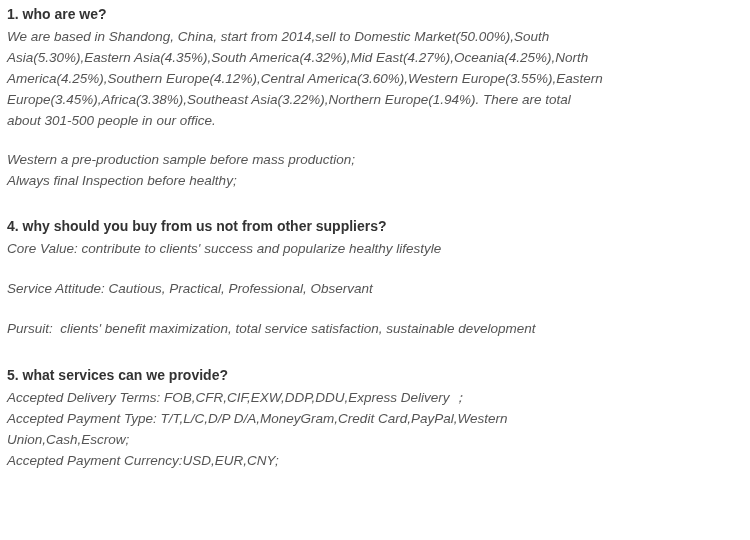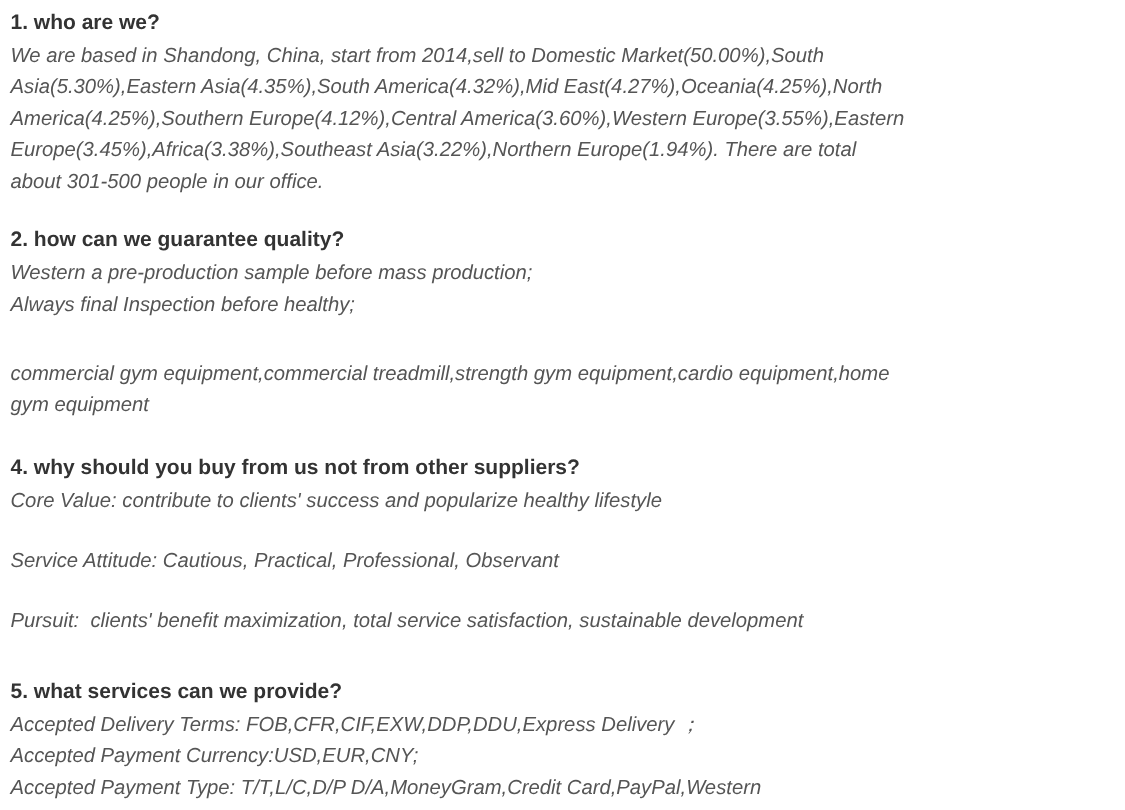--- a/index.html
+++ b/index.html
@@ -49,36 +49,34 @@
 <body>
 
 <div class="page">
 
   <section class="faq-section s1">
     <h3>1. who are we?</h3>
     <p>We are based in Shandong, China, start from 2014,sell to Domestic Market(50.00%),South Asia(5.30%),Eastern Asia(4.35%),South America(4.32%),Mid East(4.27%),Oceania(4.25%),North America(4.25%),Southern Europe(4.12%),Central America(3.60%),Western Europe(3.55%),Eastern Europe(3.45%),Africa(3.38%),Southeast Asia(3.22%),Northern Europe(1.94%). There are total about 301-500 people in our office.</p>
   </section>
 
   <section class="faq-section s2">
-    <h3>2. how can we guarantee quality?</h3>
     <p>Western a pre-production sample before mass production;</p>
     <p>Always final Inspection before healthy;</p>
   </section>
 
   <section class="faq-section s3">
-    <p>commercial gym equipment,commercial treadmill,strength gym equipment,cardio equipment,home gym equipment</p>
   </section>
 
   <section class="faq-section s4">
     <h3>4. why should you buy from us not from other suppliers?</h3>
     <p class="gap">Core Value: contribute to clients' success and popularize healthy lifestyle</p>
     <p class="gap">Service Attitude: Cautious, Practical, Professional, Observant</p>
     <p>Pursuit:  clients' benefit maximization, total service satisfaction, sustainable development</p>
   </section>
 
   <section class="faq-section s5">
     <h3>5. what services can we provide?</h3>
     <p>Accepted Delivery Terms: FOB,CFR,CIF,EXW,DDP,DDU,Express Delivery ；</p>
+    <p>Accepted Payment Type: T/T,L/C,D/P D/A,MoneyGram,Credit Card,PayPal,Western Union,Cash,Escrow;</p>
     <p>Accepted Payment Currency:USD,EUR,CNY;</p>
-    <p>Accepted Payment Type: T/T,L/C,D/P D/A,MoneyGram,Credit Card,PayPal,Western Union,Cash,Escrow;</p>
   </section>
 
 </div>
 
 </body></html>

